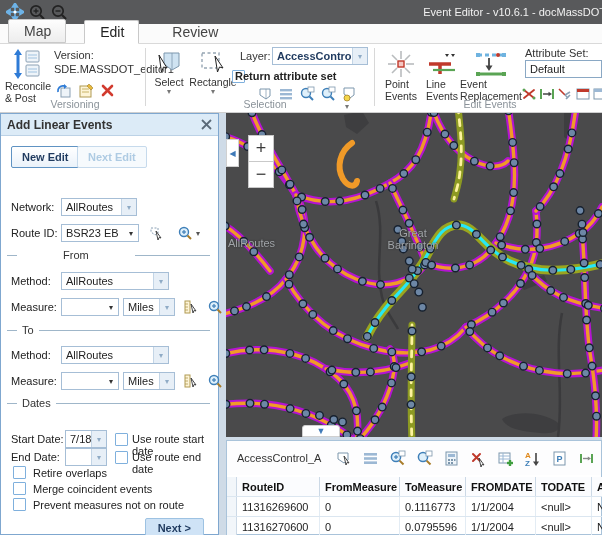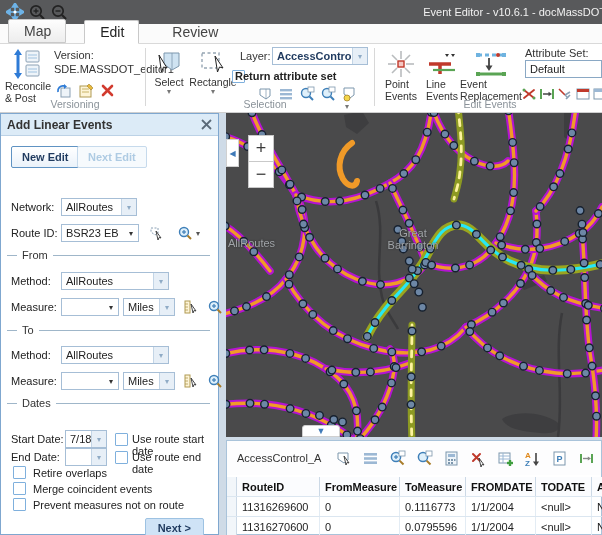--- a/index.html
+++ b/index.html
@@ -347,21 +347,21 @@
         </svg>
         <svg class="smicon" style="left:176px;top:1px;" viewBox="0 0 16 16">
           <circle cx="7" cy="7" r="4.5" fill="#dff0fb" stroke="#3e7fb8" stroke-width="1.4"></circle>
           <line x1="5" y1="7" x2="9" y2="7" stroke="#3e7fb8" stroke-width="1.2"></line>
             <line x1="7" y1="5" x2="7" y2="9" stroke="#3e7fb8" stroke-width="1.2"></line>
           <line x1="10.5" y1="10.5" x2="14" y2="14" stroke="#a87c2a" stroke-width="2"></line>
         </svg>
         <span class="abs" style="left:195px;top:5px;font-size:8px;color:#555;">▾</span>
       </div>
 
-      <div class="divider" style="top:113px;">
+      <div class="divider" style="top:113px;gap:41px;">
         <span class="seg" style="width:10px;"></span>
           <span class="txt">From</span>
           <span class="seg" style="flex:1;"></span>
       </div>
       <div class="frow" style="top:136px;">
         <span class="flabel" style="left:10px;">Method:</span>
         <div class="dd plain" style="left:60px;top:0;width:108px;">
           <div class="t">AllRoutes</div>
           <div class="a">▾</div>
         </div>

